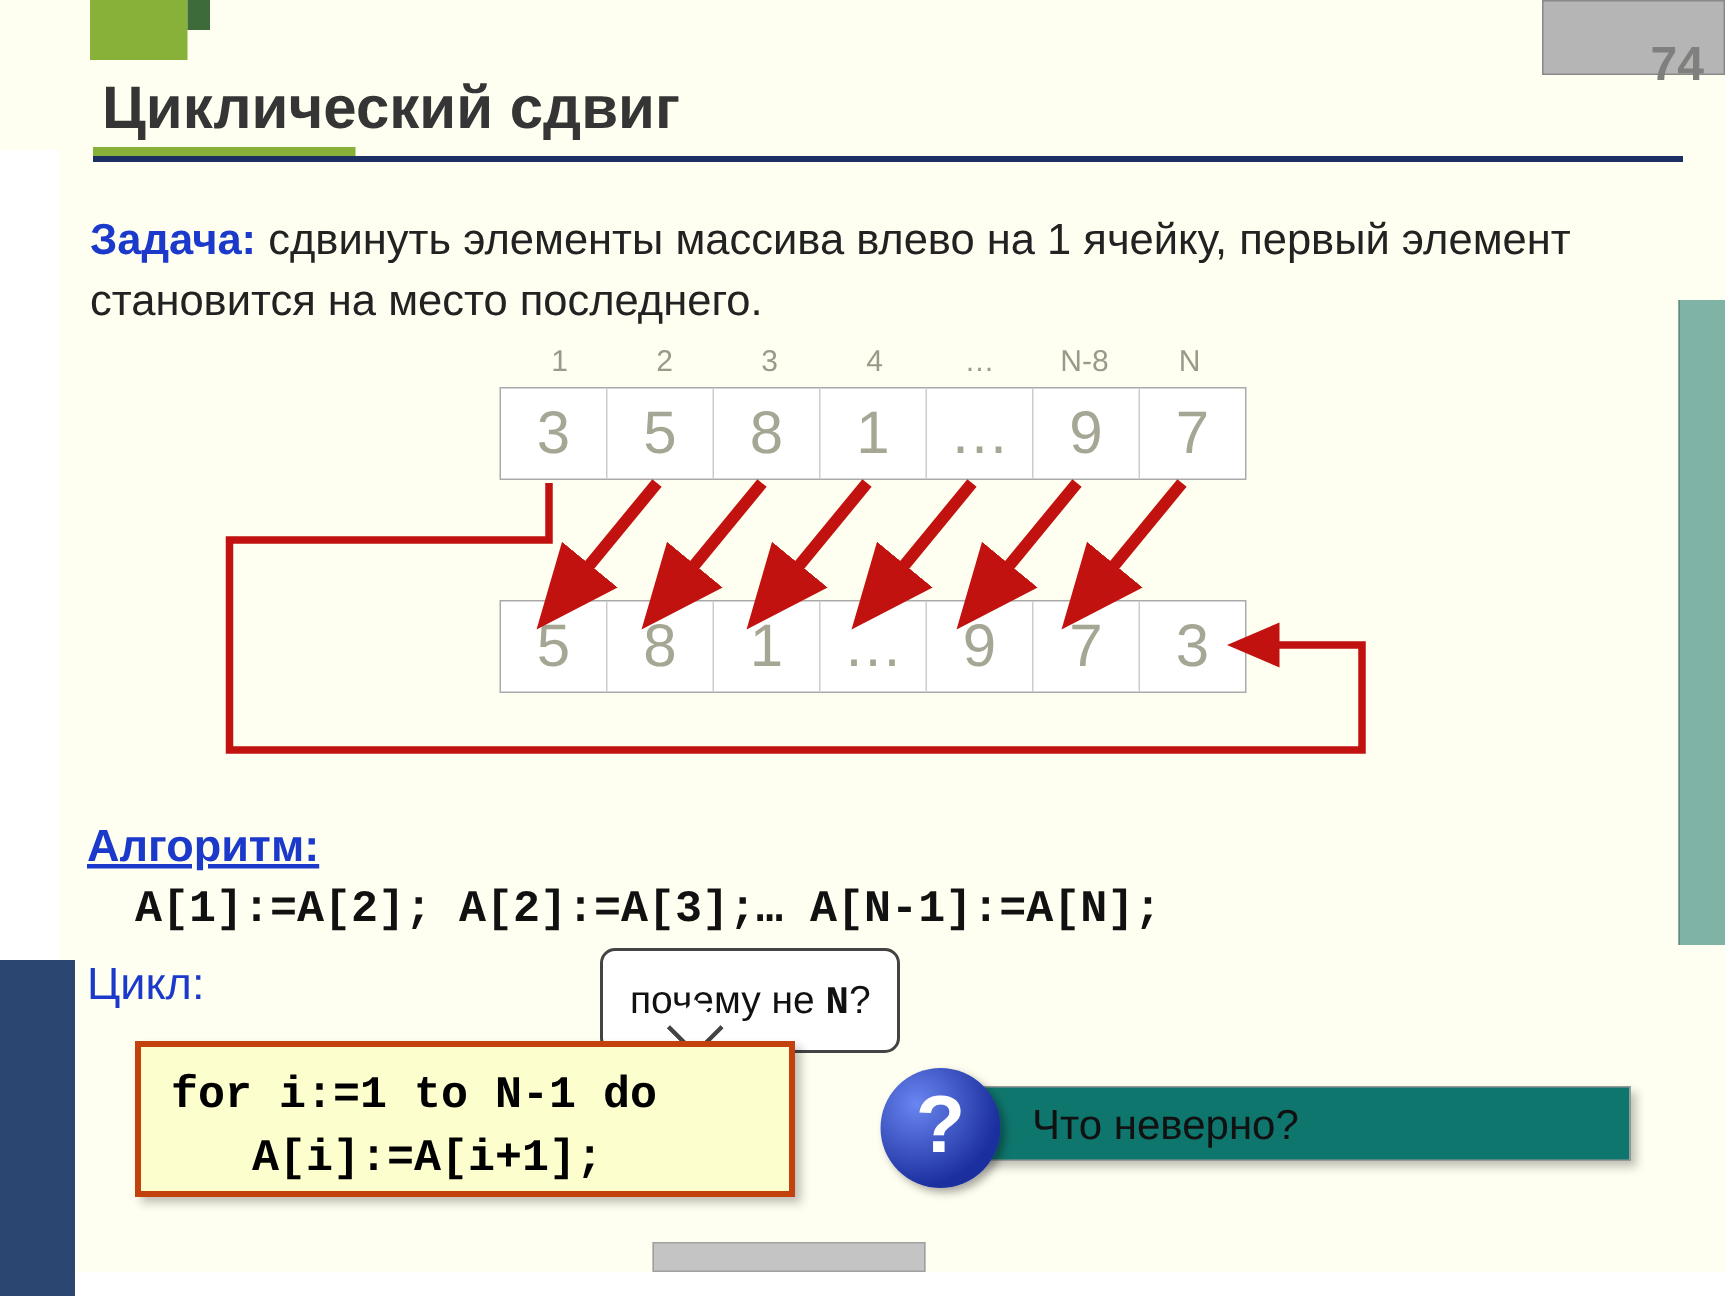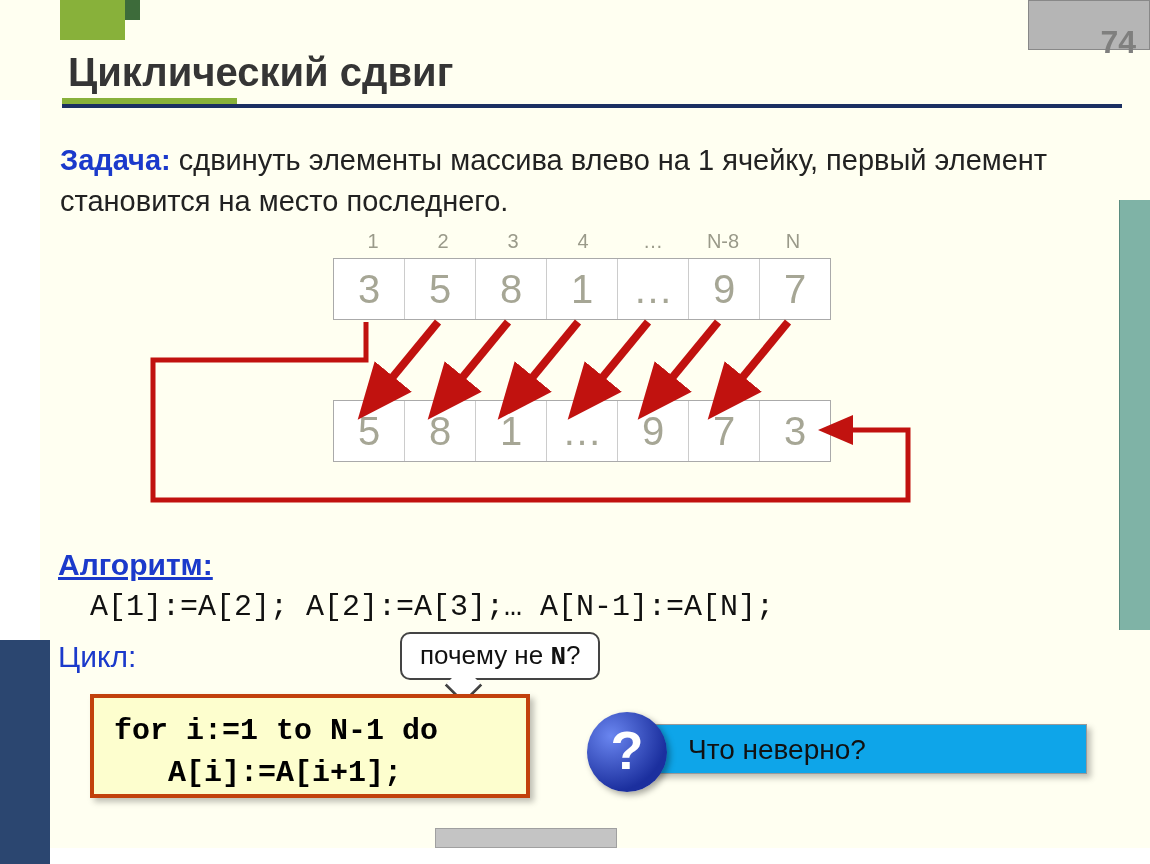--- a/index.html
+++ b/index.html
@@ -144,21 +144,21 @@
     font-size: 30px;
     font-weight: bold;
     color: #1b3acb;
     text-decoration: underline;
   }
   .alg-code {
     position: absolute;
     left: 90px; top: 590px;
     font-family: "Courier New", monospace;
     font-size: 30px;
-    font-weight: normal;
+    font-weight: bold;
     color: #111;
     white-space: pre;
   }
   .cycle-label {
     position: absolute;
     left: 58px; top: 640px;
     font-size: 30px;
     font-weight: normal;
     color: #1b3acb;
   }
@@ -178,21 +178,21 @@
     line-height: 1.4;
     white-space: pre;
   }
   
   .callout {
     position: absolute;
     left: 400px; top: 632px;
     background: #fff;
     border: 2px solid #444;
     border-radius: 10px;
-    padding: 6px 18px;
+    padding: 17px 18px;
     font-size: 26px;
     color: #111;
   }
   .callout .code-frag { font-family: "Courier New", monospace; font-weight: bold; }
   .callout-tail {
     position: absolute;
     left: 450px; top: 672px;
     width: 0; height: 0;
   }
   .callout-tail::before {
@@ -208,21 +208,21 @@
   
   .q-badge {
     position: absolute;
     left: 587px; top: 712px;
     width: 530px; height: 70px;
   }
   .q-bar {
     position: absolute;
     left: 40px; top: 12px;
     width: 460px; height: 50px;
-    background: #0ea5e9;
+    background: #0f766e;
     border: 1px solid #999;
     box-shadow: 4px 4px 6px rgba(0,0,0,0.25);
     line-height: 50px;
     padding-left: 60px;
     font-size: 28px;
     color: #111;
     box-sizing: border-box;
   }
   .q-circle {
     position: absolute;

